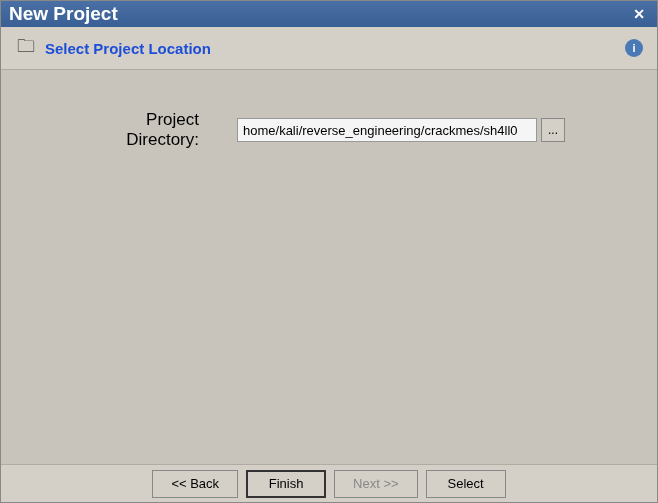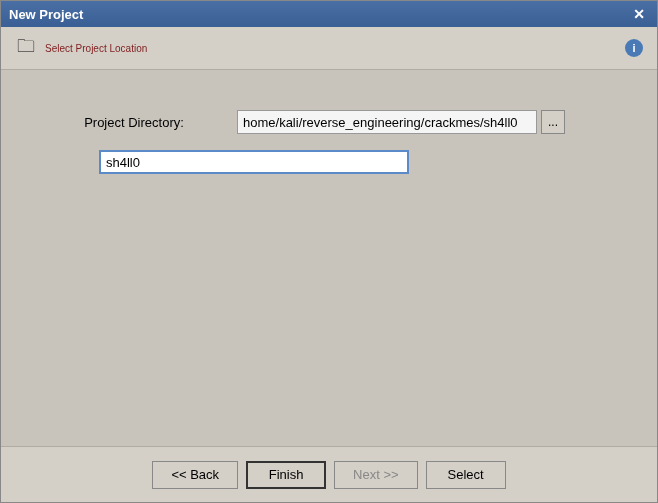--- a/index.html
+++ b/index.html
@@ -34,21 +34,21 @@
       color: white;
       padding: 5px 8px;
       display: flex;
       align-items: center;
       justify-content: space-between;
       height: 26px;
       flex-shrink: 0;
     }
 
     .title-bar-text {
-      font-size: 13px;
+      font-size: 19px;
       font-weight: bold;
       color: white;
     }
 
     .title-bar-close {
       background: none;
       border: none;
       color: white;
       font-size: 14px;
       cursor: pointer;
@@ -86,23 +86,23 @@
     .header-icon {
       width: 22px;
       height: 22px;
       display: flex;
       align-items: center;
       justify-content: center;
       font-size: 18px;
     }
 
     .header-title {
-      font-size: 10px;
-      font-weight: normal;
-      color: #7f1d1d;
+      font-size: 15px;
+      font-weight: bold;
+      color: #1d4ed8;
     }
 
     .info-icon {
       width: 18px;
       height: 18px;
       border-radius: 50%;
       background: #4a7ab5;
       color: white;
       display: flex;
       align-items: center;
@@ -129,25 +129,25 @@
       max-width: 520px;
     }
 
     .form-row {
       display: flex;
       align-items: center;
       gap: 8px;
     }
 
     .form-label {
-      text-align: center;
+      text-align: right;
       width: 130px;
       flex-shrink: 0;
       color: #000;
-      font-size: 13px;
+      font-size: 17px;
     }
 
     .form-input-group {
       display: flex;
       align-items: flex-end;
       gap: 4px;
       flex: 1;
       margin-left: 30px;
     }
 
@@ -185,21 +185,21 @@
 
     .button-bar {
       background: #d4d0c8;
       border-top: 1px solid #b0aca4;
       padding: 10px 14px;
       display: flex;
       align-items: center;
       justify-content: center;
       gap: 8px;
       flex-shrink: 0;
-      height: 56px;
+      height: 38px;
     }
 
     .btn {
       background: #d4d0c8;
       border: 1px solid #888;
       padding: 4px 18px;
       font-size: 13px;
       cursor: pointer;
       min-width: 80px;
       height: 28px;
@@ -247,23 +247,20 @@
 
         <div class="form-row">
           <label class="form-label">Project Directory:</label>
           <div class="form-input-group">
             <input class="form-input directory-input" type="text" value="home/kali/reverse_engineering/crackmes/sh4ll0" style="">
             <button class="browse-button">...</button>
           </div>
         </div>
 
         <div class="form-row">
-          <div class="form-input-group">
-            <input class="form-input name-input" type="text" value="sh4ll0" style="">
-          </div>
         </div>
 
       </div>
     </div>
 
     <div class="button-bar">
       <button class="btn">&lt;&lt; Back</button>
       <button class="btn btn-finish">Finish</button>
       <button class="btn" disabled="">Next &gt;&gt;</button>
       <button class="btn">Select</button>

